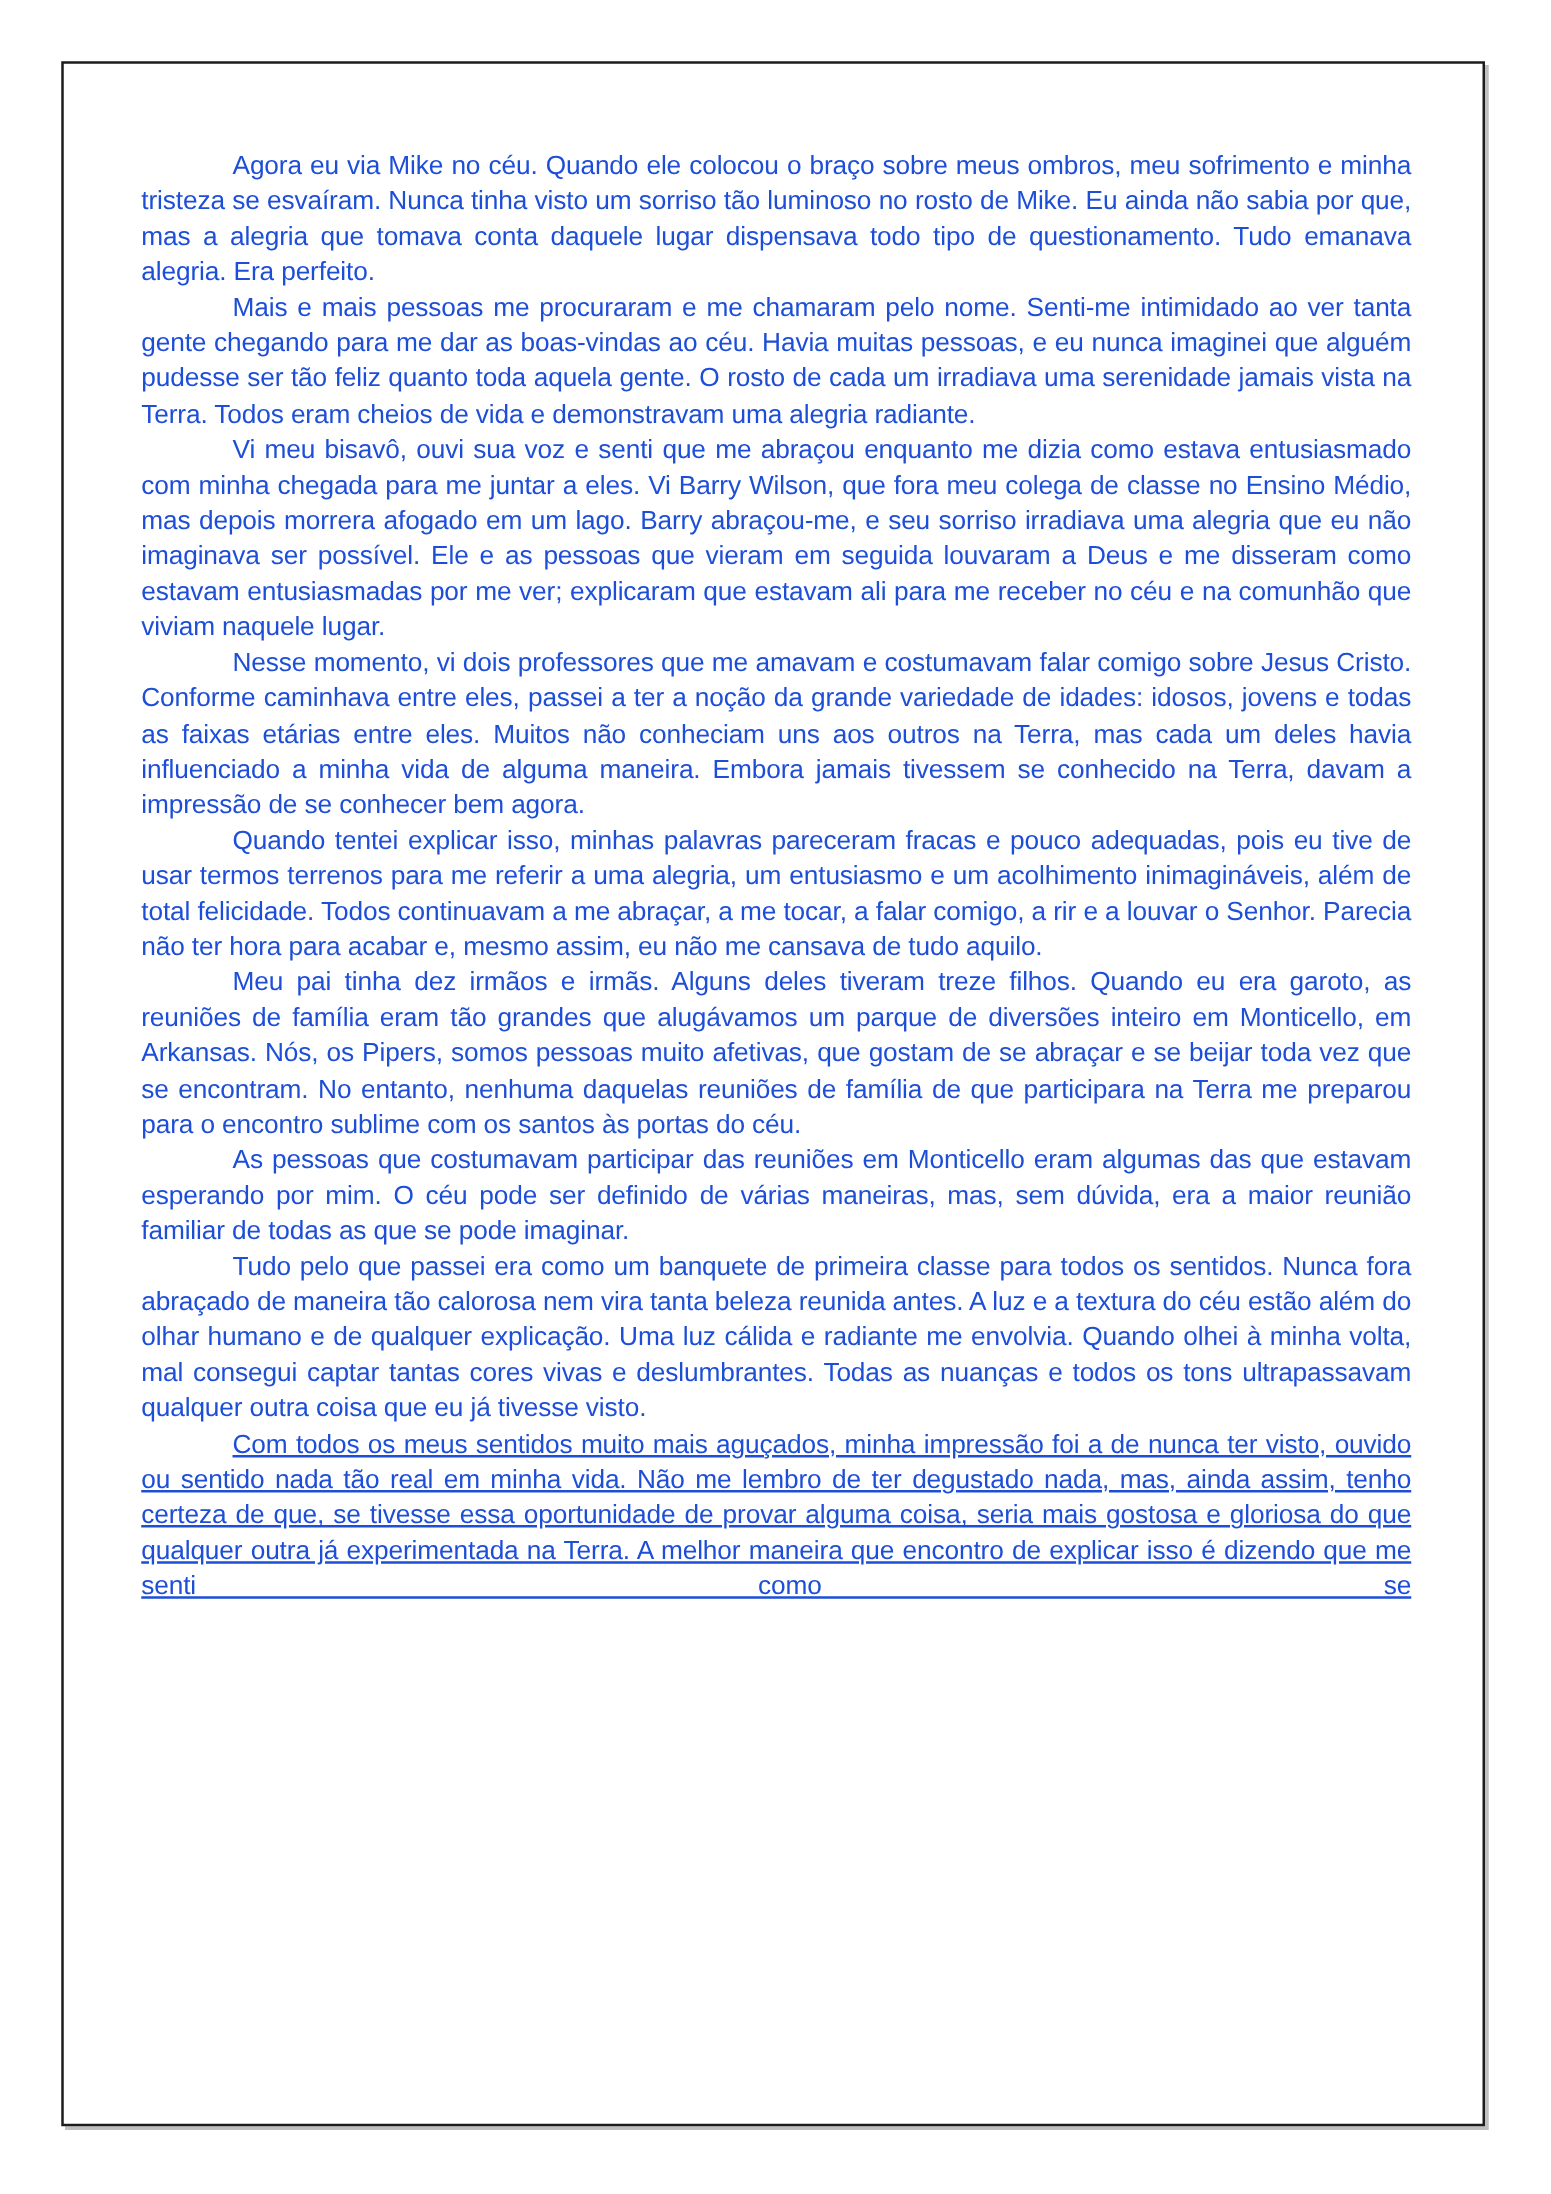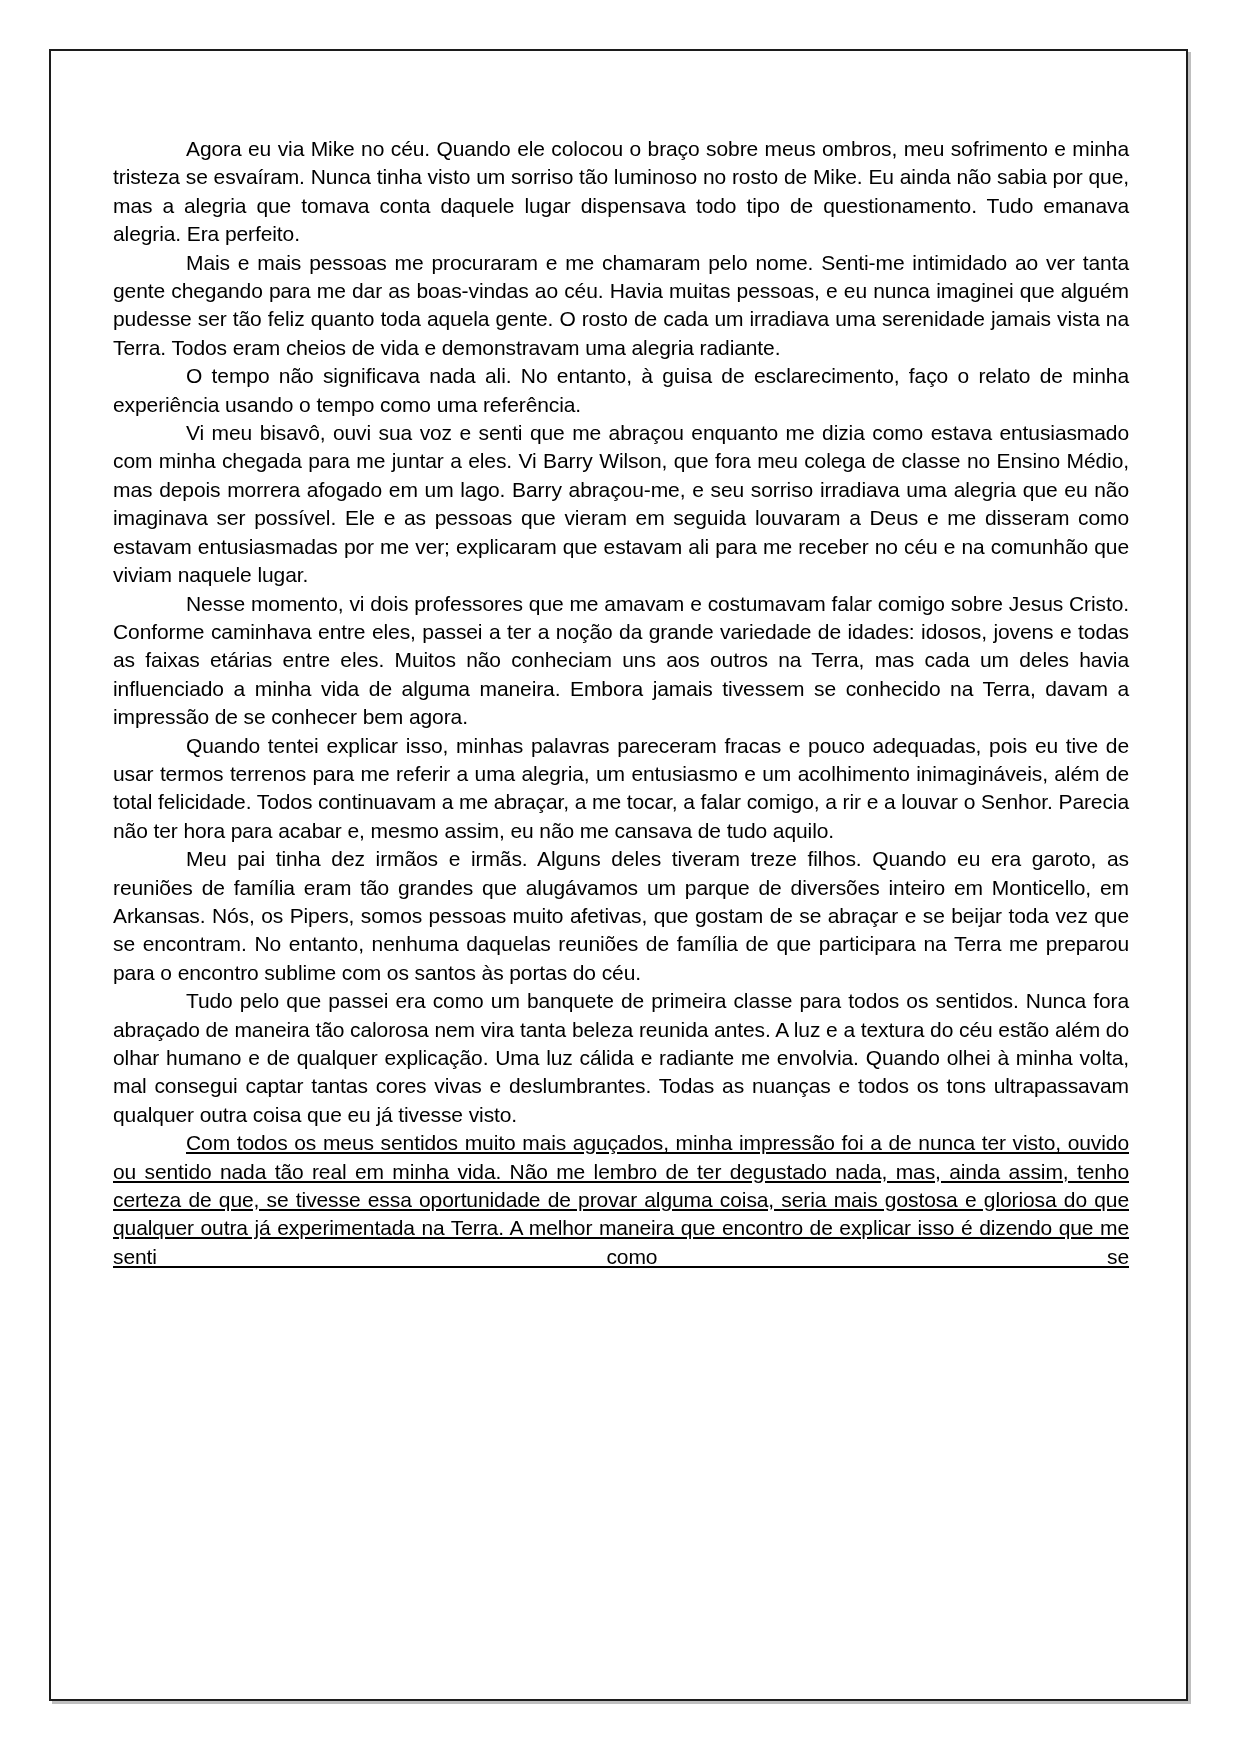--- a/index.html
+++ b/index.html
@@ -22,23 +22,23 @@
     width: 1139px;
     height: 1652px;
     box-sizing: border-box;
     border: 2px solid #1c1c1c;
     box-shadow: 3px 3px 0 #bfbfbf;
     background: #ffffff;
   }
   .text-block {
     position: absolute;
     left: 62px;
-    top: 84px;
+    top: 68px;
     width: 1016px;
-    color: #000000;
+    color: #1d4ed8;
     font-size: 21px;
     line-height: 28.4px;
     text-align: justify;
     letter-spacing: -0.1px;
   }
   .text-block p {
     margin: 0;
     padding: 0;
     text-indent: 73px;
   }
@@ -48,21 +48,21 @@
     text-decoration: underline;
   }
 </style>
 </head>
 <body>
 
 <div class="page-frame">
   <div class="text-block">
     <p>Agora eu via Mike no céu. Quando ele colocou o braço sobre meus ombros, meu sofrimento e minha tristeza se esvaíram. Nunca tinha visto um sorriso tão luminoso no rosto de Mike. Eu ainda não sabia por que, mas a alegria que tomava conta daquele lugar dispensava todo tipo de questionamento. Tudo emanava alegria. Era perfeito.</p>
     <p>Mais e mais pessoas me procuraram e me chamaram pelo nome. Senti-me intimidado ao ver tanta gente chegando para me dar as boas-vindas ao céu. Havia muitas pessoas, e eu nunca imaginei que alguém pudesse ser tão feliz quanto toda aquela gente. O rosto de cada um irradiava uma serenidade jamais vista na Terra. Todos eram cheios de vida e demonstravam uma alegria radiante.</p>
-    <p>O tempo não significava nada ali. No entanto, à guisa de esclarecimento, faço o relato de minha experiência usando o tempo como uma referência.</p>
     <p>Vi meu bisavô, ouvi sua voz e senti que me abraçou enquanto me dizia como estava entusiasmado com minha chegada para me juntar a eles. Vi Barry Wilson, que fora meu colega de classe no Ensino Médio, mas depois morrera afogado em um lago. Barry abraçou-me, e seu sorriso irradiava uma alegria que eu não imaginava ser possível. Ele e as pessoas que vieram em seguida louvaram a Deus e me disseram como estavam entusiasmadas por me ver; explicaram que estavam ali para me receber no céu e na comunhão que viviam naquele lugar.</p>
     <p>Nesse momento, vi dois professores que me amavam e costumavam falar comigo sobre Jesus Cristo. Conforme caminhava entre eles, passei a ter a noção da grande variedade de idades: idosos, jovens e todas as faixas etárias entre eles. Muitos não conheciam uns aos outros na Terra, mas cada um deles havia influenciado a minha vida de alguma maneira. Embora jamais tivessem se conhecido na Terra, davam a impressão de se conhecer bem agora.</p>
     <p>Quando tentei explicar isso, minhas palavras pareceram fracas e pouco adequadas, pois eu tive de usar termos terrenos para me referir a uma alegria, um entusiasmo e um acolhimento inimagináveis, além de total felicidade. Todos continuavam a me abraçar, a me tocar, a falar comigo, a rir e a louvar o Senhor. Parecia não ter hora para acabar e, mesmo assim, eu não me cansava de tudo aquilo.</p>
     <p>Meu pai tinha dez irmãos e irmãs. Alguns deles tiveram treze filhos. Quando eu era garoto, as reuniões de família eram tão grandes que alugávamos um parque de diversões inteiro em Monticello, em Arkansas. Nós, os Pipers, somos pessoas muito afetivas, que gostam de se abraçar e se beijar toda vez que se encontram. No entanto, nenhuma daquelas reuniões de família de que participara na Terra me preparou para o encontro sublime com os santos às portas do céu.</p>
+    <p>As pessoas que costumavam participar das reuniões em Monticello eram algumas das que estavam esperando por mim. O céu pode ser definido de várias maneiras, mas, sem dúvida, era a maior reunião familiar de todas as que se pode imaginar.</p>
     <p>Tudo pelo que passei era como um banquete de primeira classe para todos os sentidos. Nunca fora abraçado de maneira tão calorosa nem vira tanta beleza reunida antes. A luz e a textura do céu estão além do olhar humano e de qualquer explicação. Uma luz cálida e radiante me envolvia. Quando olhei à minha volta, mal consegui captar tantas cores vivas e deslumbrantes. Todas as nuanças e todos os tons ultrapassavam qualquer outra coisa que eu já tivesse visto.</p>
     <p class="continues">Com todos os meus sentidos muito mais aguçados, minha impressão foi a de nunca ter visto, ouvido ou sentido nada tão real em minha vida. Não me lembro de ter degustado nada, mas, ainda assim, tenho certeza de que, se tivesse essa oportunidade de provar alguma coisa, seria mais gostosa e gloriosa do que qualquer outra já experimentada na Terra. A melhor maneira que encontro de explicar isso é dizendo que me senti como se</p>
   </div>
 </div>
 
 </body></html>

